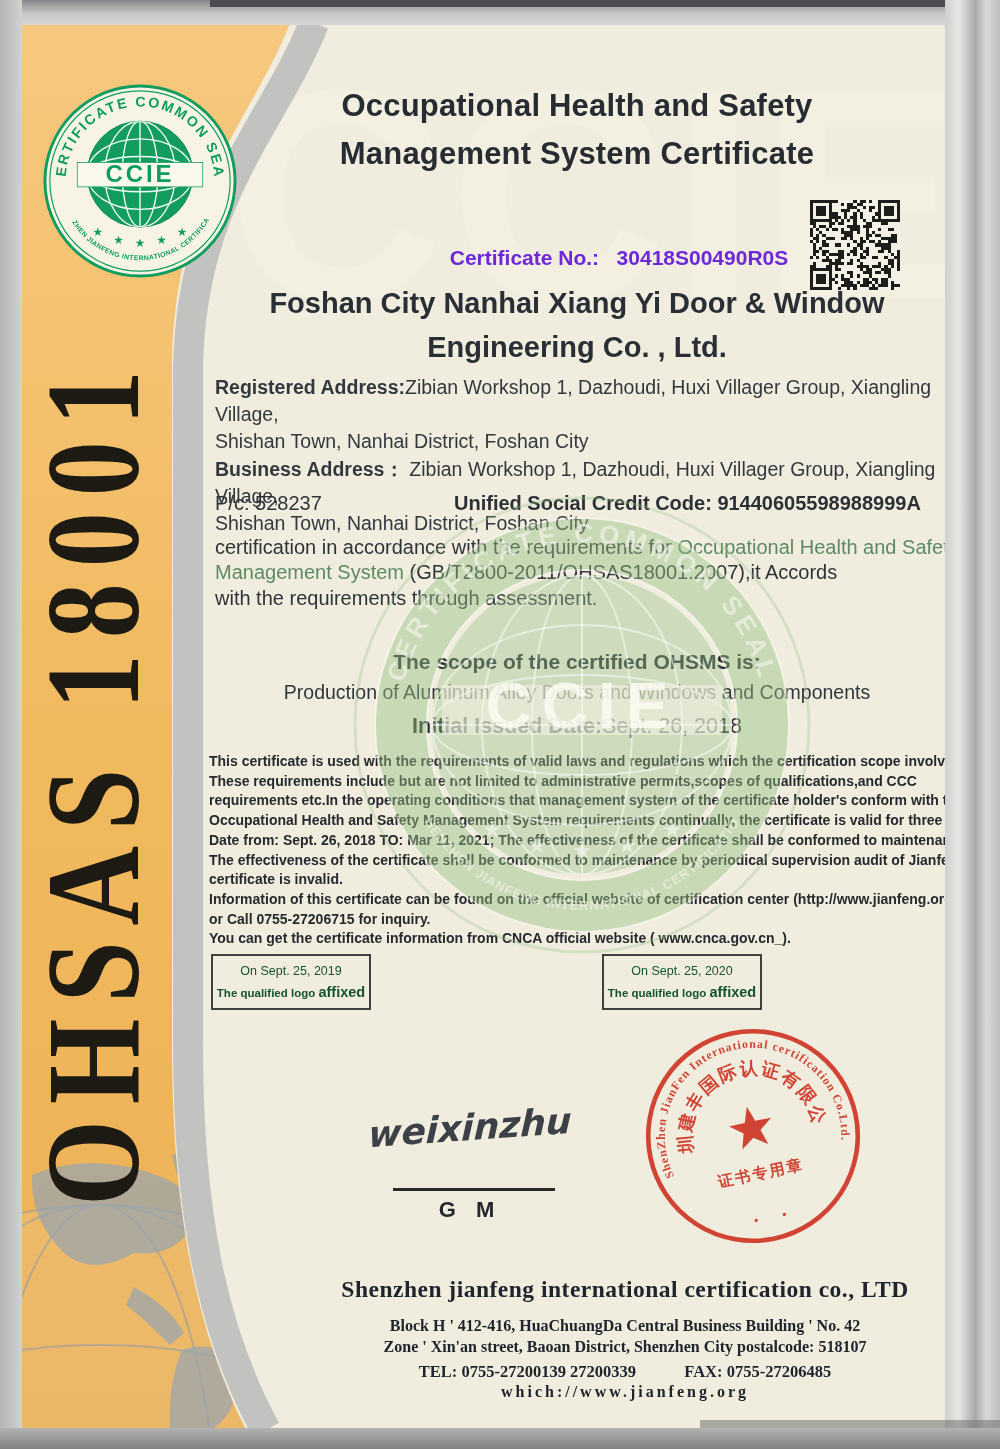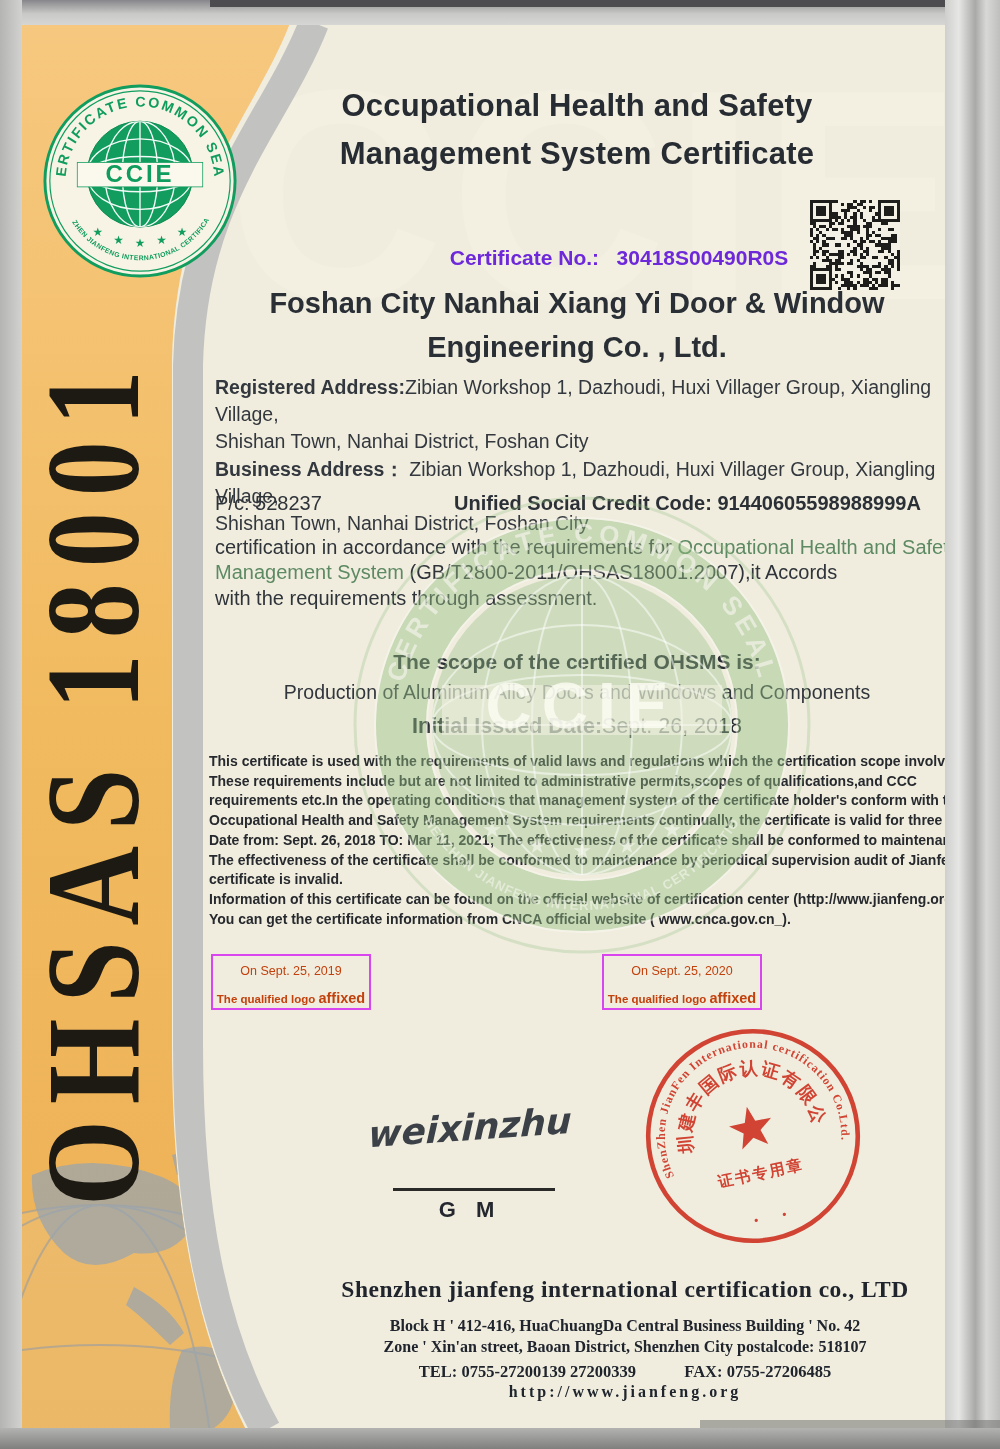--- a/index.html
+++ b/index.html
@@ -42,24 +42,24 @@
   .bodyp{left:193px;top:510px;width:745px;text-align:left;font-size:20px;line-height:25.4px;
       color:#2f343a;}
   .bodyp div{white-space:nowrap;}
   .grn{color:#5d8a62;}
   .scopehead{top:625px;font-size:21px;font-weight:bold;}
   .scopetext{top:656px;font-size:19.5px;color:#31363c;}
   .initial{top:689px;font-size:21.5px;}
   .fine{left:187px;top:727px;width:740px;text-align:left;font-size:14px;line-height:19.7px;
       font-weight:600;color:#26292d;}
   .fine div{white-space:nowrap;}
-  .bx{position:absolute;top:929px;width:156px;height:52px;border:2px solid #d946ef;
-      text-align:center;color:#c2410c;}
+  .bx{position:absolute;top:929px;width:156px;height:52px;border:2px solid #404040;
+      text-align:center;color:#14532d;}
   .bx .d{font-size:12.5px;margin-top:8px;}
-  .bx .q{font-size:11.5px;font-weight:bold;margin-top:12px;}
+  .bx .q{font-size:11.5px;font-weight:bold;margin-top:6px;}
   .bx .q b{font-size:14.5px;font-weight:bold;}
   .sig{left:293px;top:1082px;width:310px;text-align:center;font-family:"DejaVu Sans",sans-serif;
       font-style:italic;font-weight:bold;font-size:36px;color:#3c4147;
       transform:rotate(-4deg) skewX(-6deg);}
   .sigline{left:371px;top:1163px;width:162px;height:0;border-top:3px solid #2a2a28;}
   .gm{left:293px;top:1172px;width:310px;text-align:center;font-size:22px;font-weight:bold;
       letter-spacing:7px;color:#24282e;}
   .stamp{left:618px;top:998px;z-index:3;mix-blend-mode:multiply;opacity:.93;}
   .ft{font-family:"Liberation Serif",serif;font-weight:bold;color:#20252d;transform:translateX(48px);}
   .fcomp{top:1251px;font-size:23.5px;letter-spacing:.5px;}
@@ -618,20 +618,21 @@
 
     <div class="abs fine">
       <div>This certificate is used with the requirements of valid laws and regulations which the certification scope involved.</div>
       <div>These requirements include but are not limited to administrative permits,scopes of qualifications,and CCC</div>
       <div>requirements etc.In the operating conditions that management system of the certificate holder's conform with the</div>
       <div><b>Occupational Health and Safety Management System</b><span> requirements continually, the certificate is valid for three years.</span></div>
       <div>Date from: Sept. 26, 2018 TO: Mar 11, 2021; The effectiveness of the certificate shall be conformed to maintenance.</div>
       <div>The effectiveness of the certificate shall be conformed to maintenance by periodical supervision audit of Jianfeng.</div>
       <div>certificate is invalid.</div>
       <div>Information of this certificate can be found on the official website of certification center (http://www.jianfeng.org_)</div>
+      <div>or Call 0755-27206715 for inquiry.</div>
       <div>You can get the certificate information from CNCA official website ( www.cnca.gov.cn_).</div>
     </div>
 
     <div class="abs bx" style="left:189px">
       <div class="d">On Sept. 25, 2019</div>
       <div class="q"><span>The qualified logo </span><b>affixed</b></div>
     </div>
     <div class="abs bx" style="left:580px">
       <div class="d">On Sept. 25, 2020</div>
       <div class="q"><span>The qualified logo </span><b>affixed</b></div>
@@ -662,19 +663,19 @@
     <div class="abs c ft fcomp">Shenzhen jianfeng international certification co., LTD</div>
     <div class="abs c ft faddr1">Block H ' 412-416, HuaChuangDa Central Business Building '  No. 42</div>
     <div class="abs c ft faddr2">Zone '  Xin'an street, Baoan District, Shenzhen City  postalcode:  518107</div>
     <div class="abs c ft ftel">
       <span>TEL:</span>
       <span>0755-27200139  27200339</span>
       <span class="gap"></span>
       <span>FAX:</span>
       <span>0755-27206485</span>
     </div>
-    <div class="abs c ft furl">http://www.jianfeng.org</div>
+    <div class="abs c ft furl">which://www.jianfeng.org</div>
   </div>
 </div>
 
 <div class="abs scan-right"></div>
 <div class="abs scan-corner"></div>
 <div class="abs scan-bottom"></div>
 
 </body></html>

